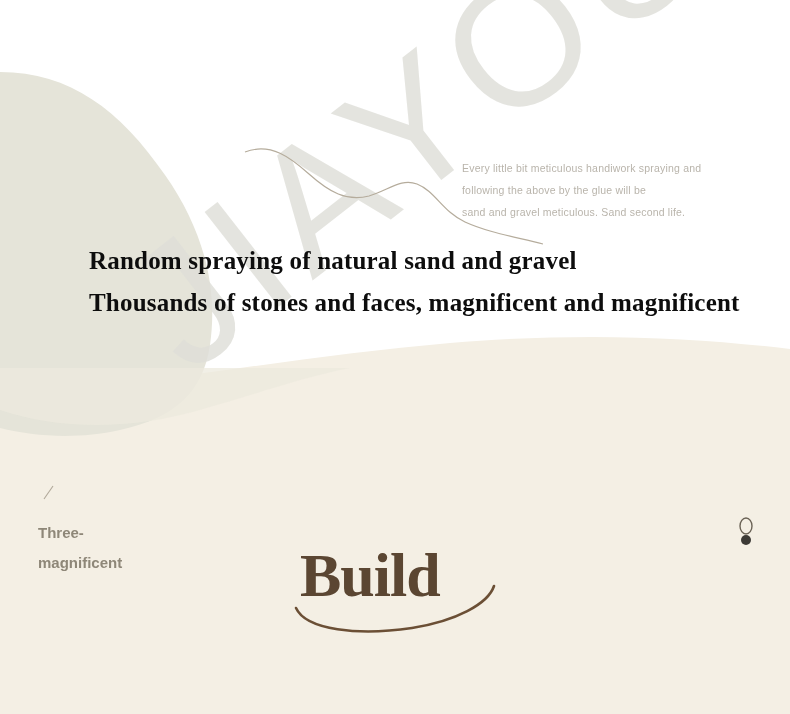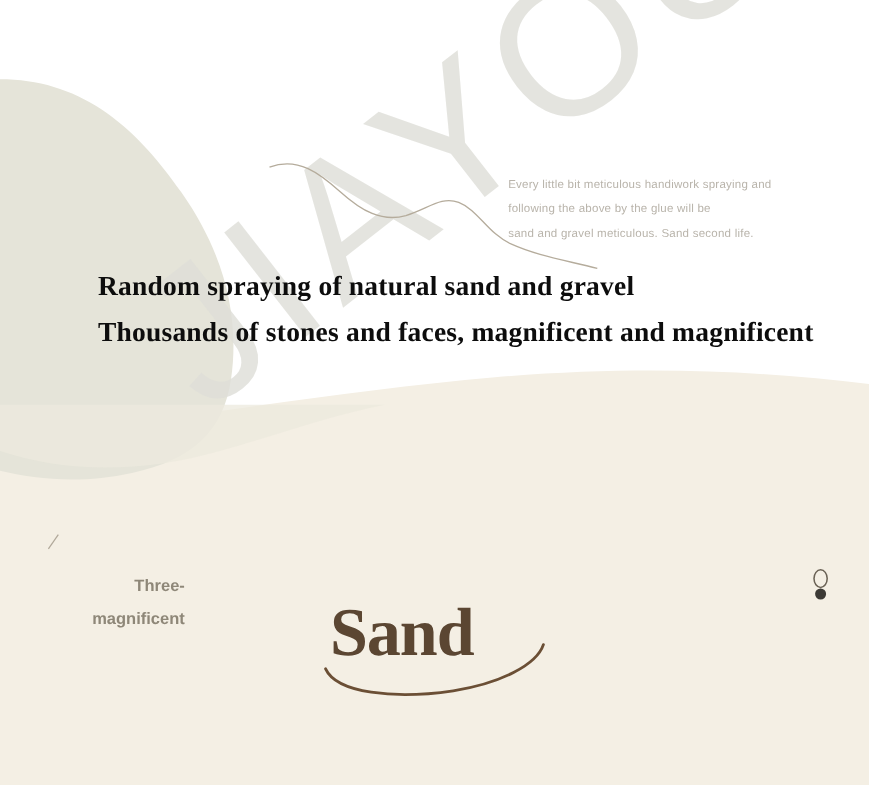--- a/index.html
+++ b/index.html
@@ -107,21 +107,21 @@
     position: absolute;
     left: 38px;
     top: 518px;
     width: 130px;
     color: #8e8778;
     font-size: 15px;
     font-weight: bold;
     line-height: 30px;
     font-family: "Liberation Sans", sans-serif;
   }
-  .side-label div { white-space: nowrap; text-align: right; }
+  .side-label div { white-space: nowrap; }
 
   
   .build-wrap {
     position: absolute;
     left: 288px;
     top: 540px;
     width: 230px;
     height: 100px;
   }
   .build-word {
@@ -199,21 +199,21 @@
     <div>Three-</div>
     <div>magnificent</div>
   </div>
 
   <div class="build-wrap">
     <div class="build-swoosh">
       <svg width="220" height="60" viewBox="0 0 220 60" xmlns="http://www.w3.org/2000/svg">
         <path d="M8,30 C18,52 70,58 124,50 C168,43 200,26 206,8" fill="none" stroke="#6b4f35" stroke-width="2.6" stroke-linecap="round"></path>
       </svg>
     </div>
-    <div class="build-word">Sand</div>
+    <div class="build-word">Build</div>
   </div>
 
   <div class="right-icon">
     <svg width="22" height="34" viewBox="0 0 22 34" xmlns="http://www.w3.org/2000/svg">
       <ellipse cx="11" cy="11" rx="6" ry="8" fill="none" stroke="#6b6356" stroke-width="1.4"></ellipse>
       <circle cx="11" cy="25" r="5" fill="#3c3a35"></circle>
     </svg>
   </div>
 
 </div>

